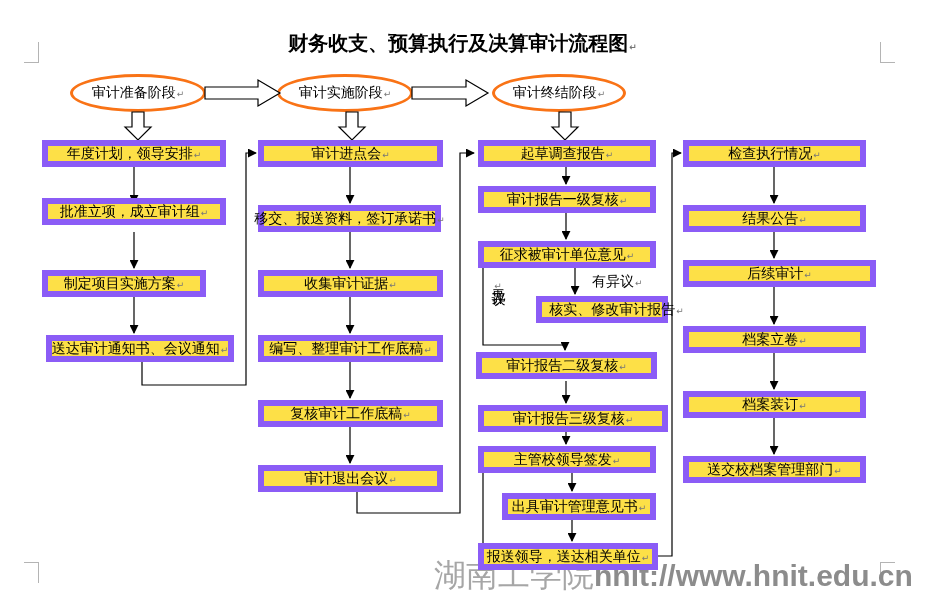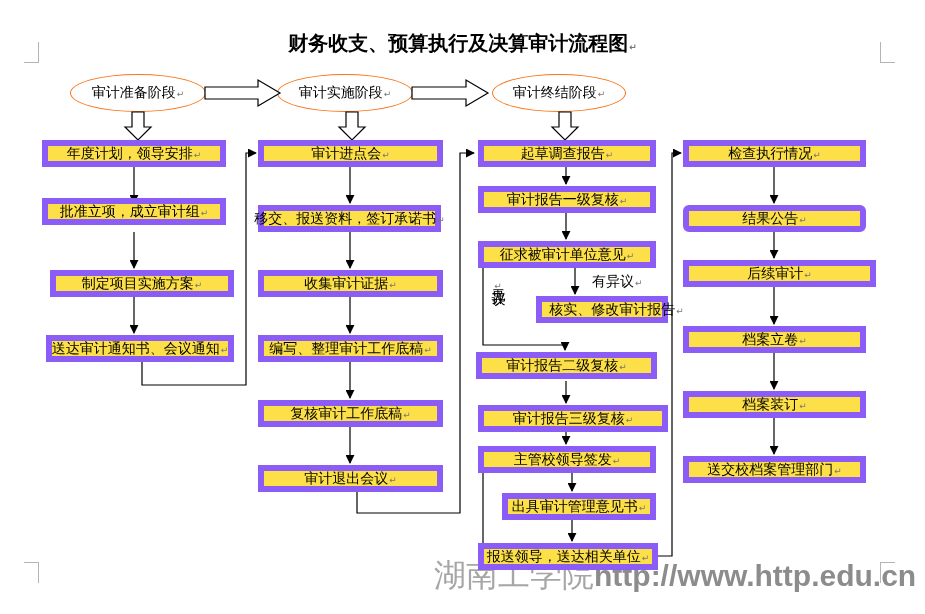--- a/index.html
+++ b/index.html
@@ -2,21 +2,21 @@
 <html><head>
 <meta charset="utf-8">
 <style>
   html,body{margin:0;padding:0;background:#ffffff;}
   #page{position:relative;width:925px;height:614px;background:#ffffff;overflow:hidden;
         font-family:"Liberation Serif","DejaVu Serif",serif;}
   .abs{position:absolute;}
   
   .title{left:0;top:30px;width:925px;text-align:center;font-size:20px;font-weight:bold;color:#000;}
   
-  .ellipse{border:1px solid #f97316;border-radius:50%;display:flex;align-items:center;justify-content:center;
+  .ellipse{border:3px solid #f97316;border-radius:50%;display:flex;align-items:center;justify-content:center;
            font-size:14px;color:#000;background:#fff;box-sizing:border-box;}
   
   .fbox{border:6px solid #8b5cf6;height:27px;display:flex;align-items:center;justify-content:center;
         font-size:14px;color:#000;background:#fde047;box-sizing:border-box;z-index:3;white-space:nowrap;}
   
   .crlf{font-size:9px;color:#777;margin-left:1px;font-family:"DejaVu Sans",sans-serif;}
   
   .branch{font-size:14px;color:#000;z-index:4;}
   .vertical{writing-mode:vertical-rl;text-orientation:upright;letter-spacing:1px;}
   
@@ -103,21 +103,21 @@
       <polygon points="559,112 571,112 571,127 578,127 565,140 552,127 559,127"></polygon>
     </g>
   </svg>
 
   <div class="abs fbox" style="left:42px;top:140px;width:184px;">
       <span class="flow-label">年度计划，领导安排<span class="crlf">↵</span></span>
     </div>
   <div class="abs fbox" style="left:42px;top:198px;width:184px;">
       <span class="flow-label">批准立项，成立审计组<span class="crlf">↵</span></span>
     </div>
-  <div class="abs fbox" style="left:50px;top:270px;width:184px;text-align:center;">
+  <div class="abs fbox" style="left:42px;top:270px;width:164px;text-align:center;">
       <span class="flow-label">制定项目实施方案<span class="crlf">↵</span></span>
     </div>
   <div class="abs fbox" style="left:46px;top:335px;width:188px;">
       <span class="flow-label">送达审计通知书、会议通知<span class="crlf">↵</span></span>
     </div>
 
   <div class="abs fbox" style="left:258px;top:140px;width:185px;">
       <span class="flow-label">审计进点会<span class="crlf">↵</span></span>
     </div>
   <div class="abs fbox" style="left:258px;top:205px;width:183px;">
@@ -163,33 +163,33 @@
   <div class="abs fbox" style="left:478px;top:543px;width:180px;">
       <span class="flow-label">报送领导，送达相关单位<span class="crlf">↵</span></span>
     </div>
 
   <div class="abs branch flow-label" style="left:592px;top:273px;">有异议<span class="crlf">↵</span></div>
   <div class="abs branch vertical flow-label" style="left:489px;top:278px;height:80px;">无异议<span class="crlf">↵</span></div>
 
   <div class="abs fbox" style="left:683px;top:140px;width:183px;">
       <span class="flow-label">检查执行情况<span class="crlf">↵</span></span>
     </div>
-  <div class="abs fbox" style="left:683px;top:205px;width:183px;border-radius:6px;">
+  <div class="abs fbox" style="left:683px;top:205px;width:183px;">
       <span class="flow-label">结果公告<span class="crlf">↵</span></span>
     </div>
   <div class="abs fbox" style="left:683px;top:260px;width:193px;">
       <span class="flow-label">后续审计<span class="crlf">↵</span></span>
     </div>
   <div class="abs fbox" style="left:683px;top:326px;width:183px;">
       <span class="flow-label">档案立卷<span class="crlf">↵</span></span>
     </div>
   <div class="abs fbox" style="left:683px;top:391px;width:183px;">
       <span class="flow-label">档案装订<span class="crlf">↵</span></span>
     </div>
   <div class="abs fbox" style="left:683px;top:456px;width:183px;">
       <span class="flow-label">送交校档案管理部门<span class="crlf">↵</span></span>
     </div>
 
   <div class="abs watermark">
-    <span class="wm-name">湖南工学院</span><span class="wm-url">http://www.http.edu.cn</span>
+    <span class="wm-name">湖南工学院</span><span class="wm-url">hnit://www.hnit.edu.cn</span>
   </div>
 
 </div>
 
 </body></html>

